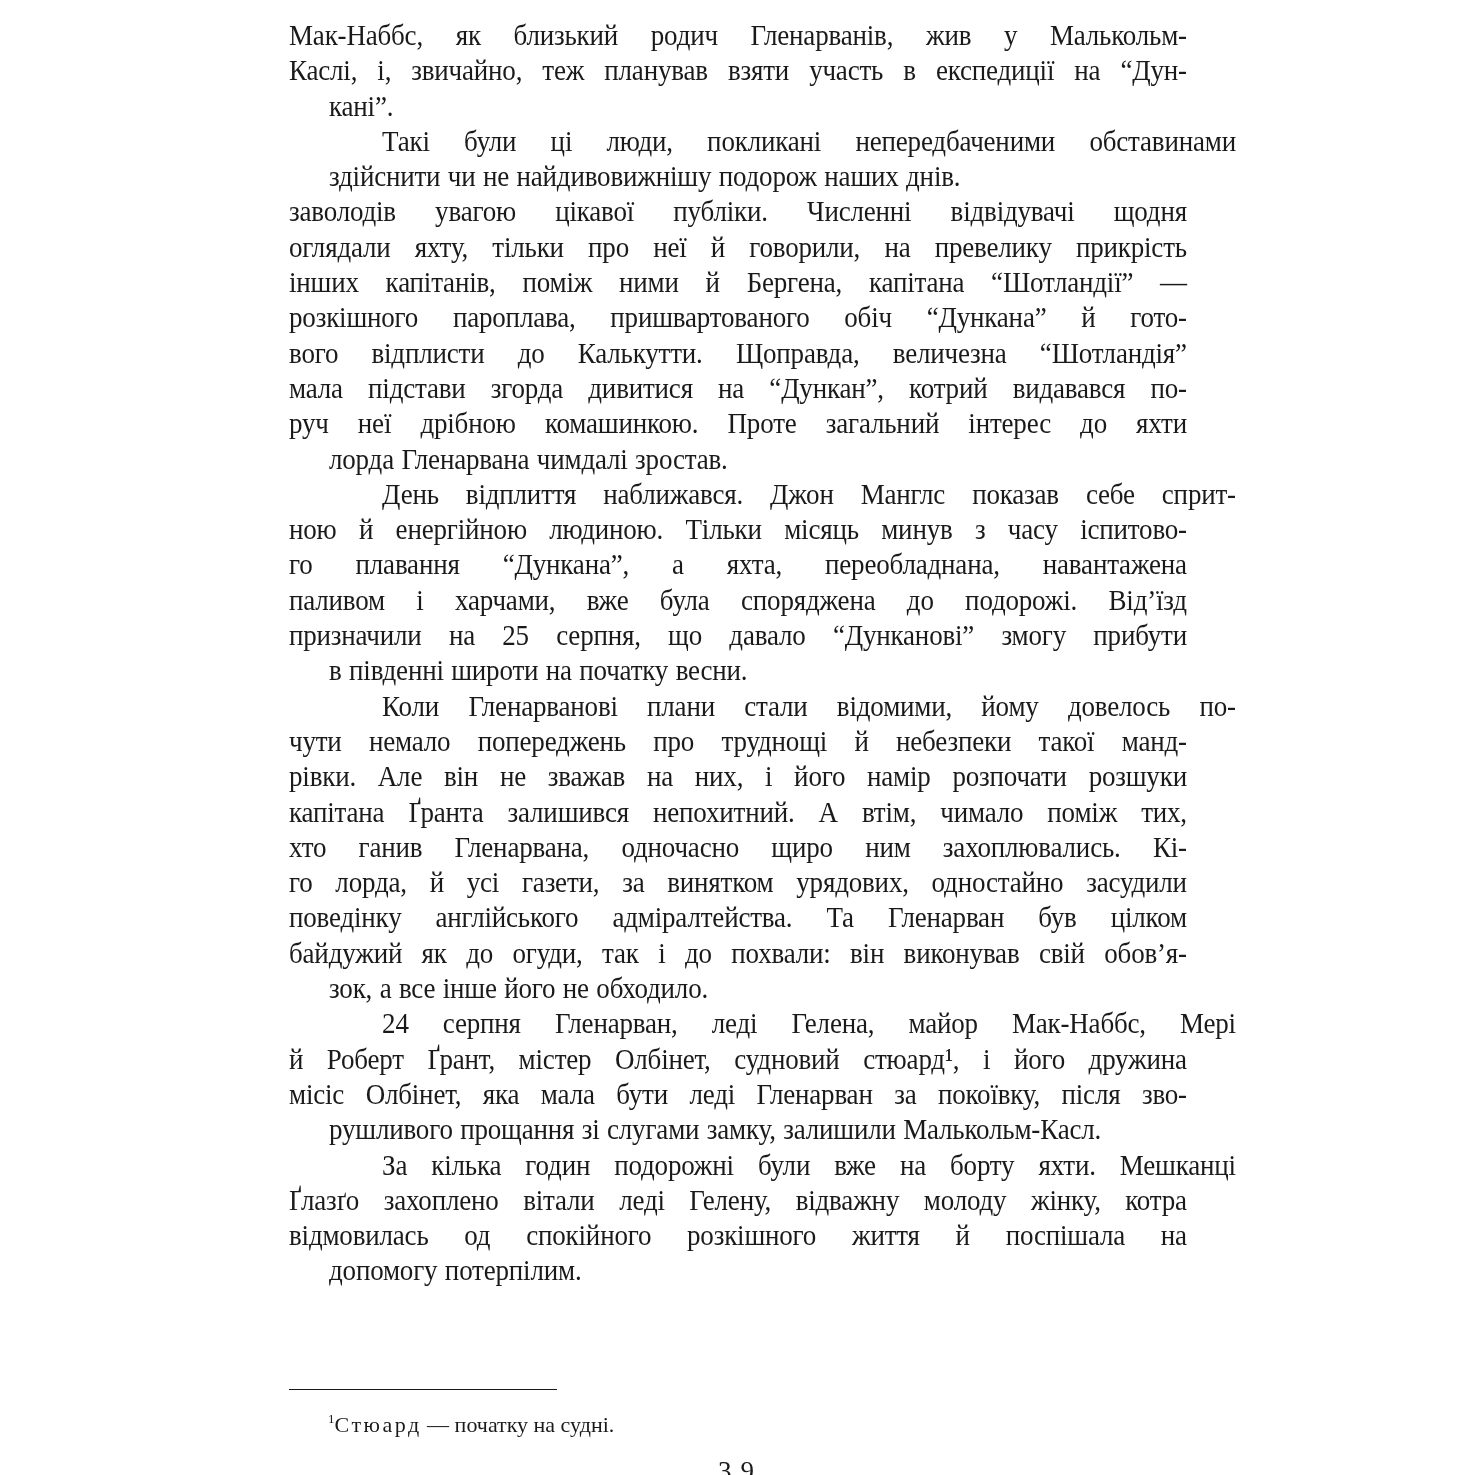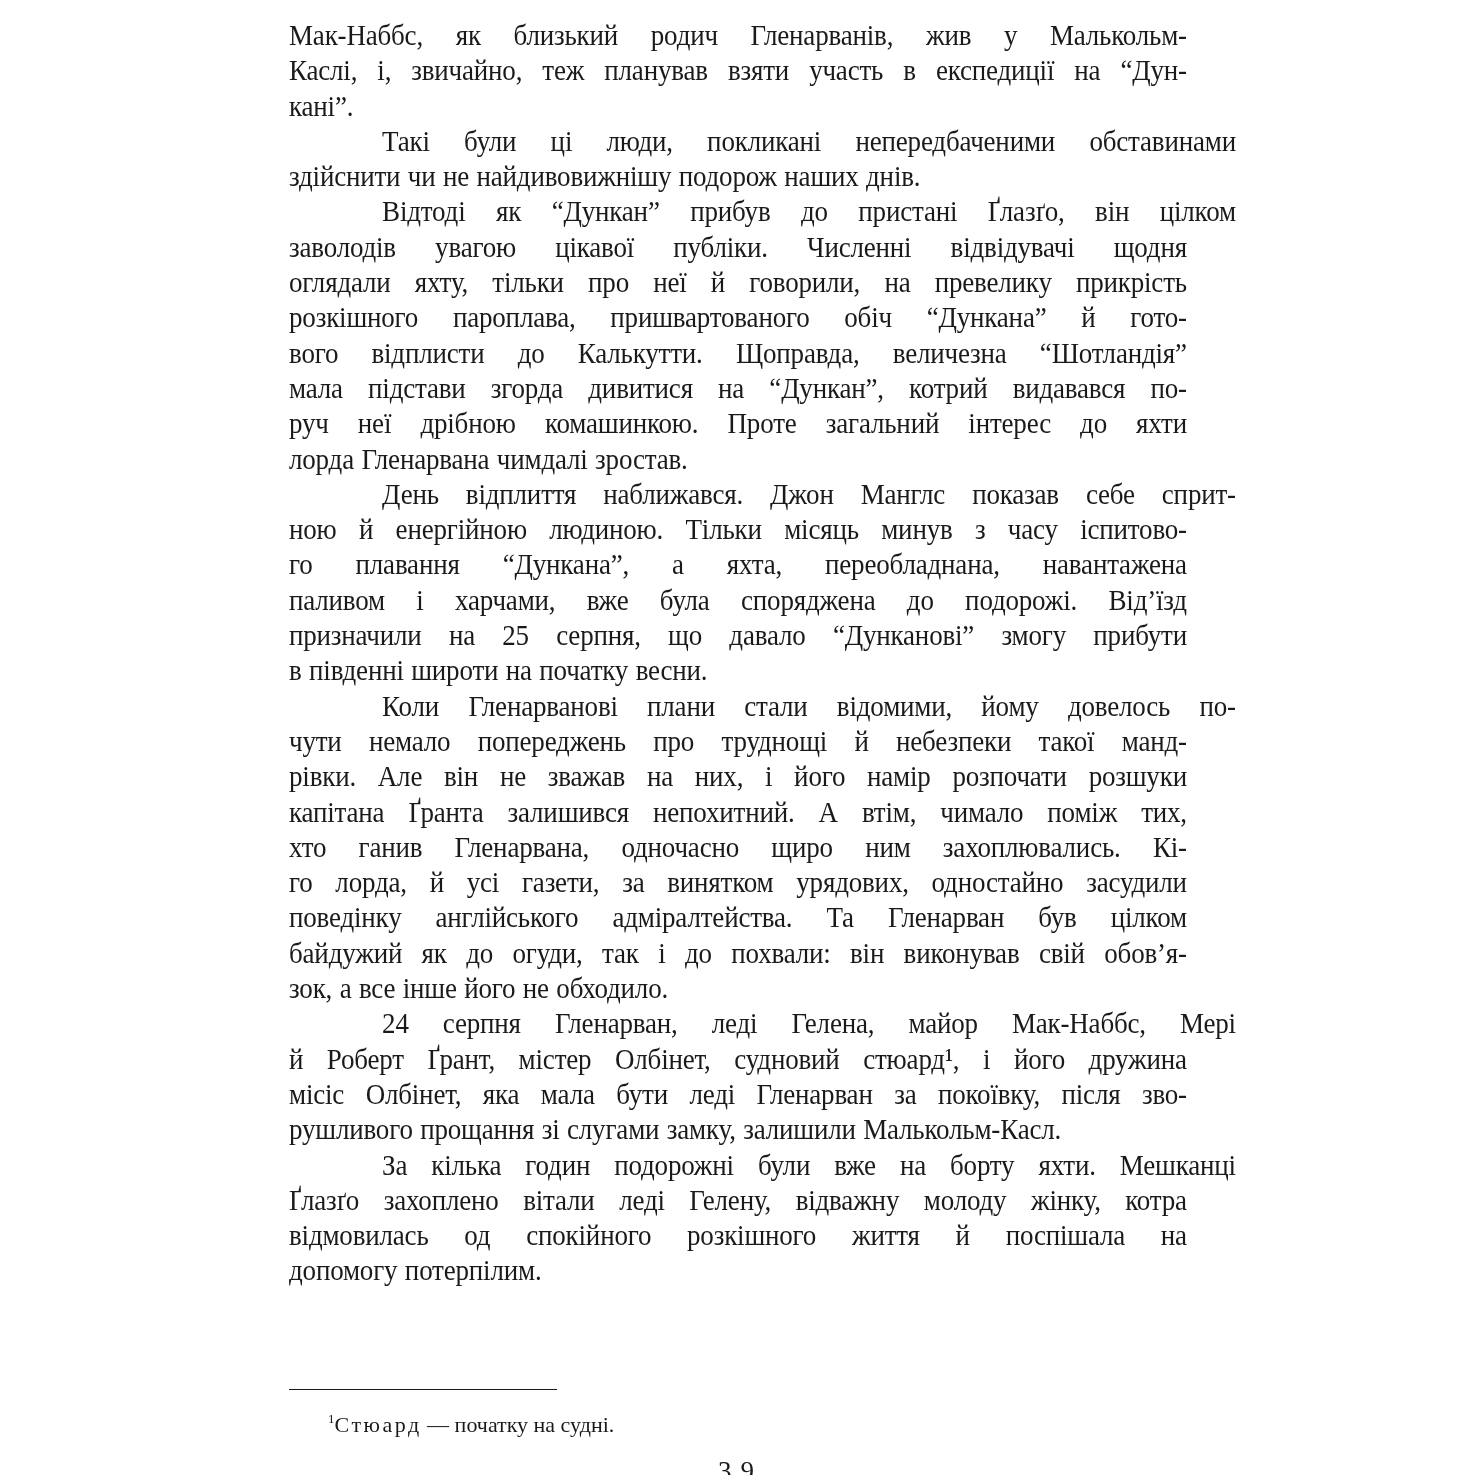--- a/index.html
+++ b/index.html
@@ -35,20 +35,21 @@
       font-size: 30px;
       white-space: nowrap;
       text-align: justify;
       text-align-last: justify;
       transform-origin: left center;
       letter-spacing: -0.2px;
       word-spacing: 1px;
     }
     .line.last {
       text-align-last: left;
+      margin-left: 40px;
     }
     .line.indent {
       text-indent: 49px;
     }
     .line-inner {
       display: inline-block;
       transform: scaleX(0.9);
       transform-origin: left center;
       width: 111.1%;
     }
@@ -92,23 +93,23 @@
       <div>
         <div class="line"><span class="line-inner" style="text-align: justify; text-align-last: justify;">Мак-Наббс, як близький родич Гленарванів, жив у Малькольм-</span></div>
         <div class="line"><span class="line-inner" style="text-align: justify; text-align-last: justify;">Каслі, і, звичайно, теж планував взяти участь в експедиції на “Дун-</span></div>
         <div class="line last"><span class="line-inner" style="text-align-last: left;">кані”.</span></div>
       </div>
       <div>
         <div class="line indent"><span class="line-inner" style="text-align: justify; text-align-last: justify;">Такі були ці люди, покликані непередбаченими обставинами</span></div>
         <div class="line last"><span class="line-inner" style="text-align-last: left;">здійснити чи не найдивовижнішу подорож наших днів.</span></div>
       </div>
       <div>
-        <div class="line indent"><span class="line-inner" style="text-align: justify; text-align-last: justify;">Відтоді як “Дункан” прибув до пристані Ґлазґо, він цілком</span></div>
         <div class="line"><span class="line-inner" style="text-align: justify; text-align-last: justify;">заволодів увагою цікавої публіки. Численні відвідувачі щодня</span></div>
         <div class="line"><span class="line-inner" style="text-align: justify; text-align-last: justify;">оглядали яхту, тільки про неї й говорили, на превелику прикрість</span></div>
+        <div class="line"><span class="line-inner" style="text-align: justify; text-align-last: justify;">інших капітанів, поміж ними й Бергена, капітана “Шотландії” —</span></div>
         <div class="line"><span class="line-inner" style="text-align: justify; text-align-last: justify;">розкішного пароплава, пришвартованого обіч “Дункана” й гото-</span></div>
         <div class="line"><span class="line-inner" style="text-align: justify; text-align-last: justify;">вого відплисти до Калькутти. Щоправда, величезна “Шотландія”</span></div>
         <div class="line"><span class="line-inner" style="text-align: justify; text-align-last: justify;">мала підстави згорда дивитися на “Дункан”, котрий видавався по-</span></div>
         <div class="line"><span class="line-inner" style="text-align: justify; text-align-last: justify;">руч неї дрібною комашинкою. Проте загальний інтерес до яхти</span></div>
         <div class="line last"><span class="line-inner" style="text-align-last: left;">лорда Гленарвана чимдалі зростав.</span></div>
       </div>
       <div>
         <div class="line indent"><span class="line-inner" style="text-align: justify; text-align-last: justify;">День відплиття наближався. Джон Манглс показав себе сприт-</span></div>
         <div class="line"><span class="line-inner" style="text-align: justify; text-align-last: justify;">ною й енергійною людиною. Тільки місяць минув з часу іспитово-</span></div>
         <div class="line"><span class="line-inner" style="text-align: justify; text-align-last: justify;">го плавання “Дункана”, а яхта, переобладнана, навантажена</span></div>

